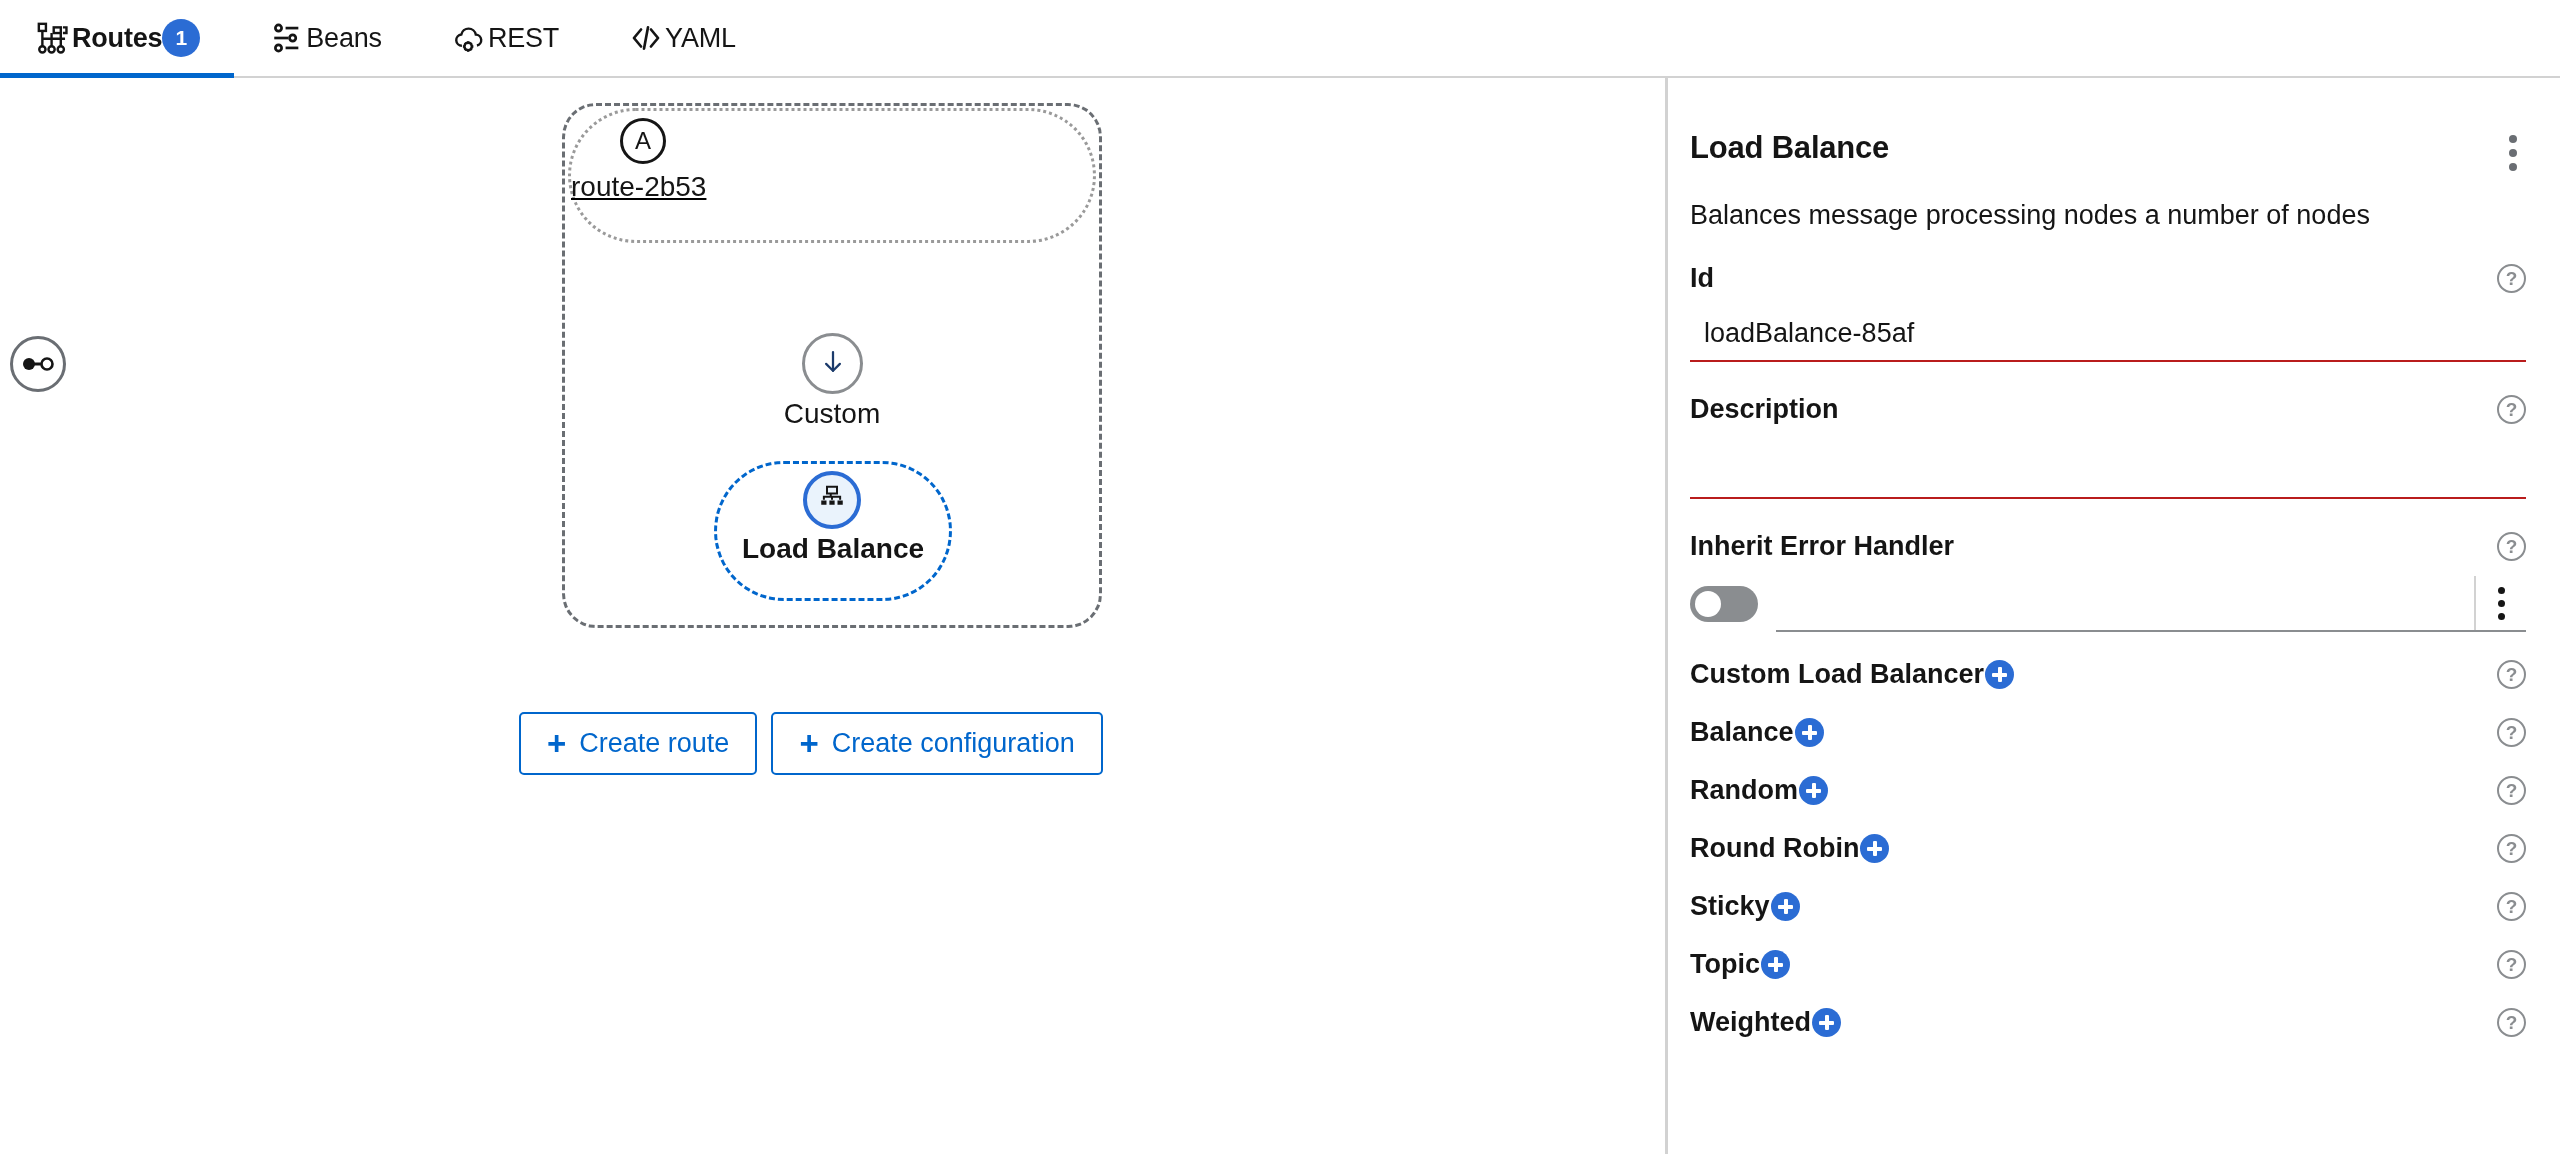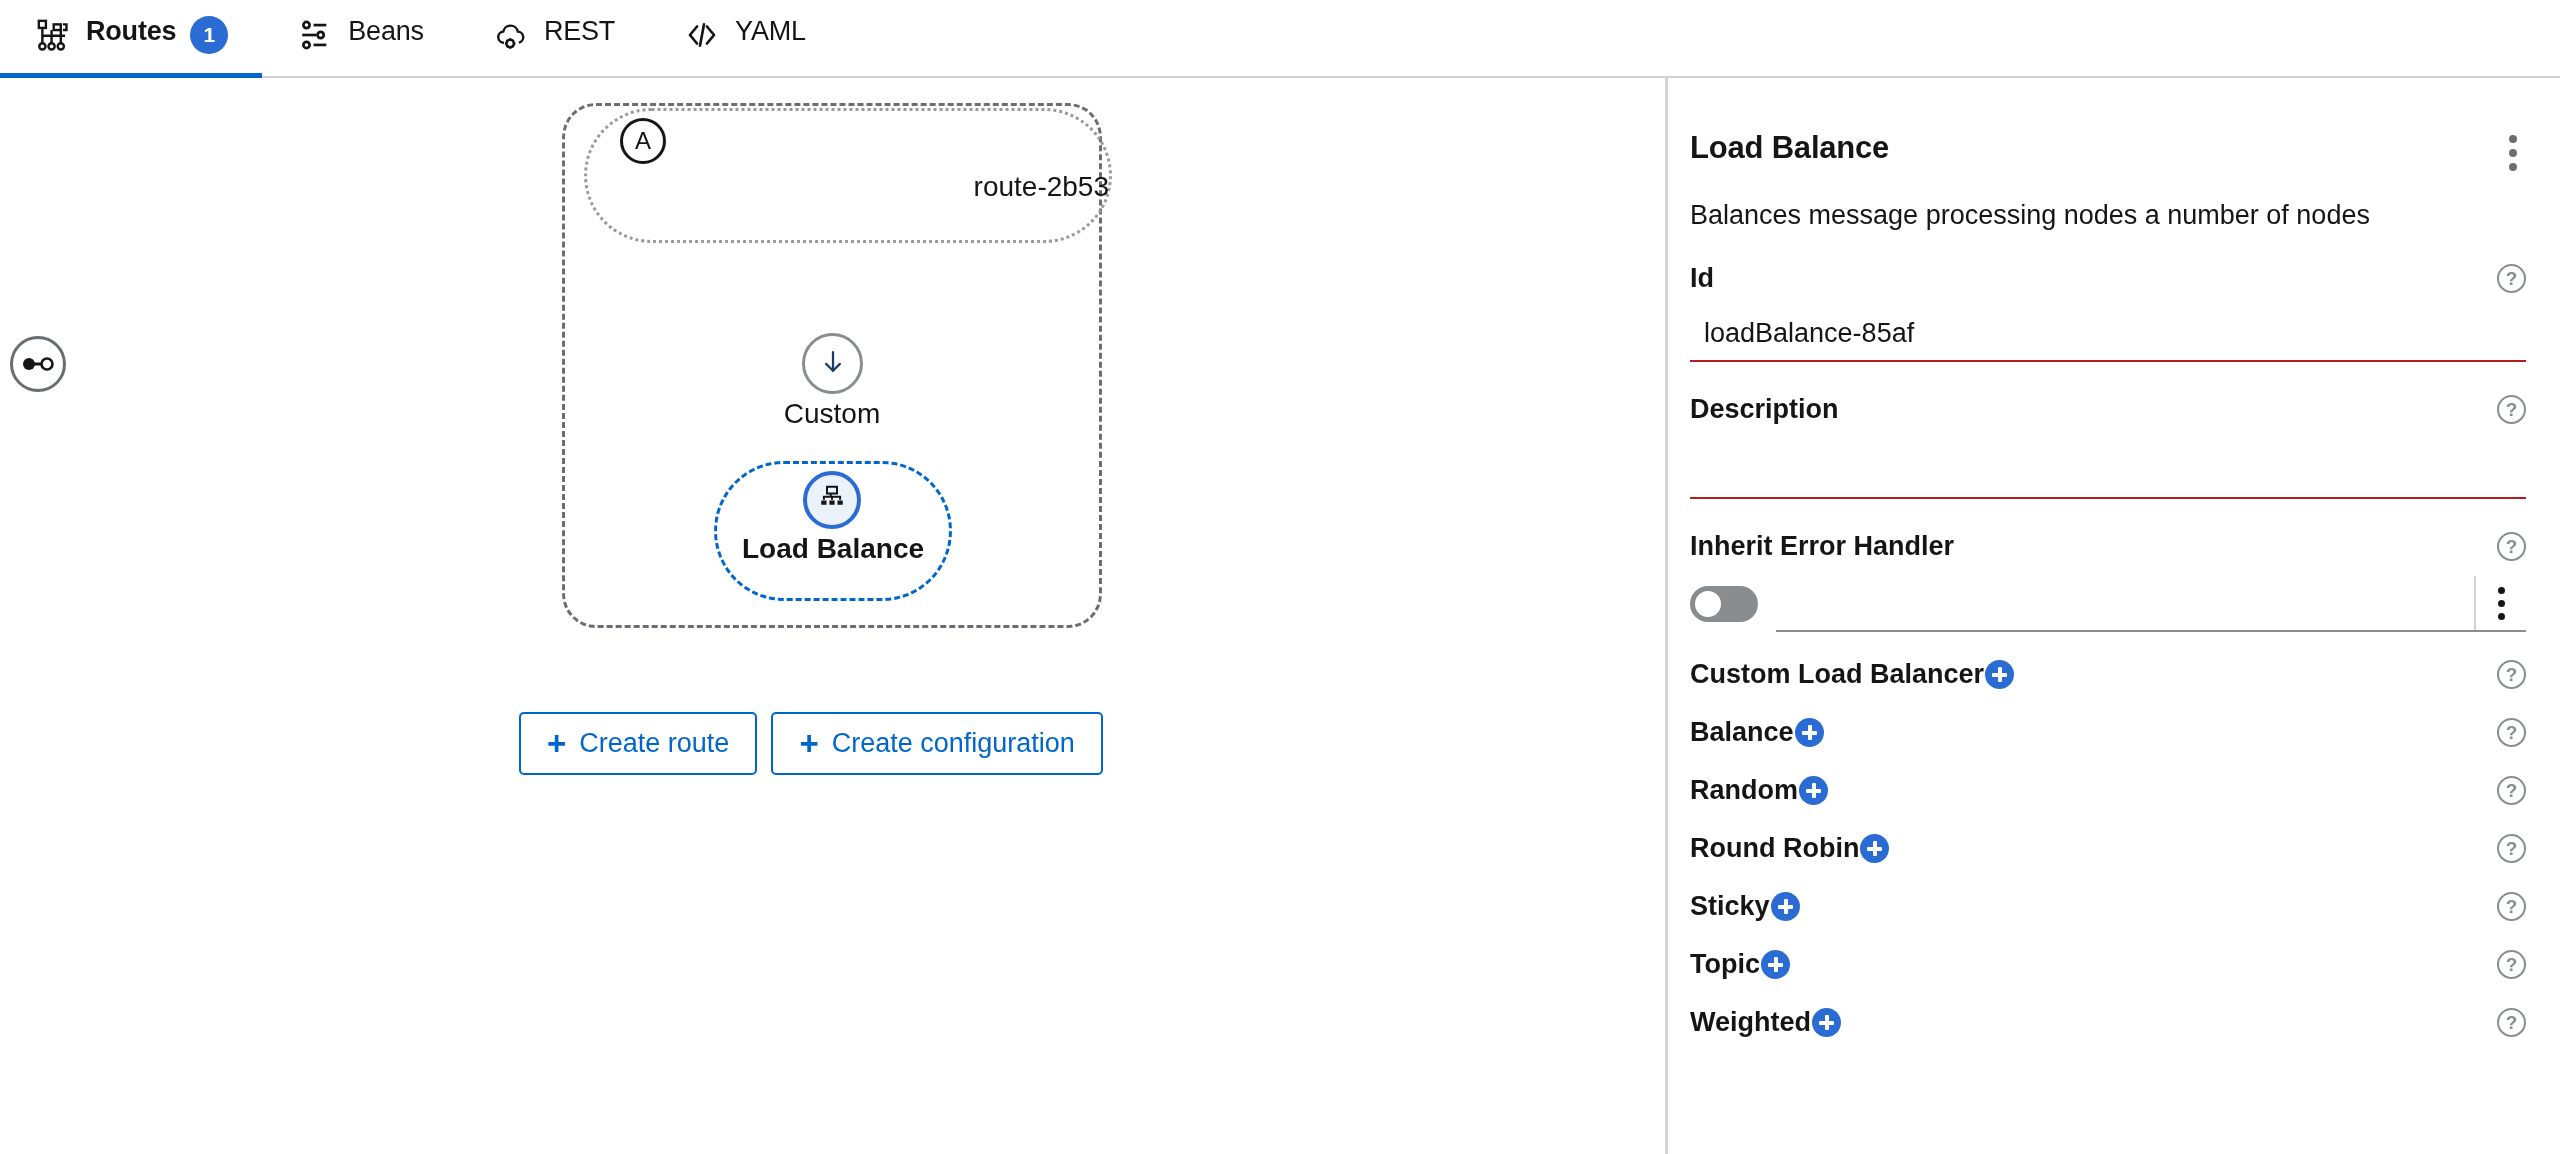--- a/index.html
+++ b/index.html
@@ -18,22 +18,21 @@
     flex: 0 0 78px;
     display: flex;
     align-items: stretch;
     background: #ffffff;
     border-bottom: 2px solid #d2d2d2;
     position: relative;
     z-index: 3;
   }
   .tab {
     display: flex;
-    align-items: flex-start;
-    gap: 14px;
+    align-items: center;
     padding: 16px 34px;
     cursor: pointer;
     position: relative;
     color: #151515;
   }
   .tab .tab-label {
     font-size: 27px;
     letter-spacing: -0.2px;
     color: #151515;
   }
@@ -86,27 +85,28 @@
     border-radius: 50%;
     border: 3px solid #151515;
     background: #ffffff;
     display: flex; align-items: center; justify-content: center;
     font-size: 24px; color: #151515;
     z-index: 2;
   }
   
   .route-title-pill {
     position: absolute;
-    left: 584px; top: 30px;
+    left: 568px; top: 30px;
     width: 528px; height: 135px;
     border: 3px dotted #9a9a9a;
     border-radius: 68px;
     display: flex;
     align-items: center;
-    justify-content: flex-end;
+    justify-content: flex-start;
+    text-decoration: underline;
   }
   .route-title-text {
     font-size: 28px;
     color: #151515;
     margin-top: 22px;
   }
 
   
   .node-direct {
     position: absolute;

